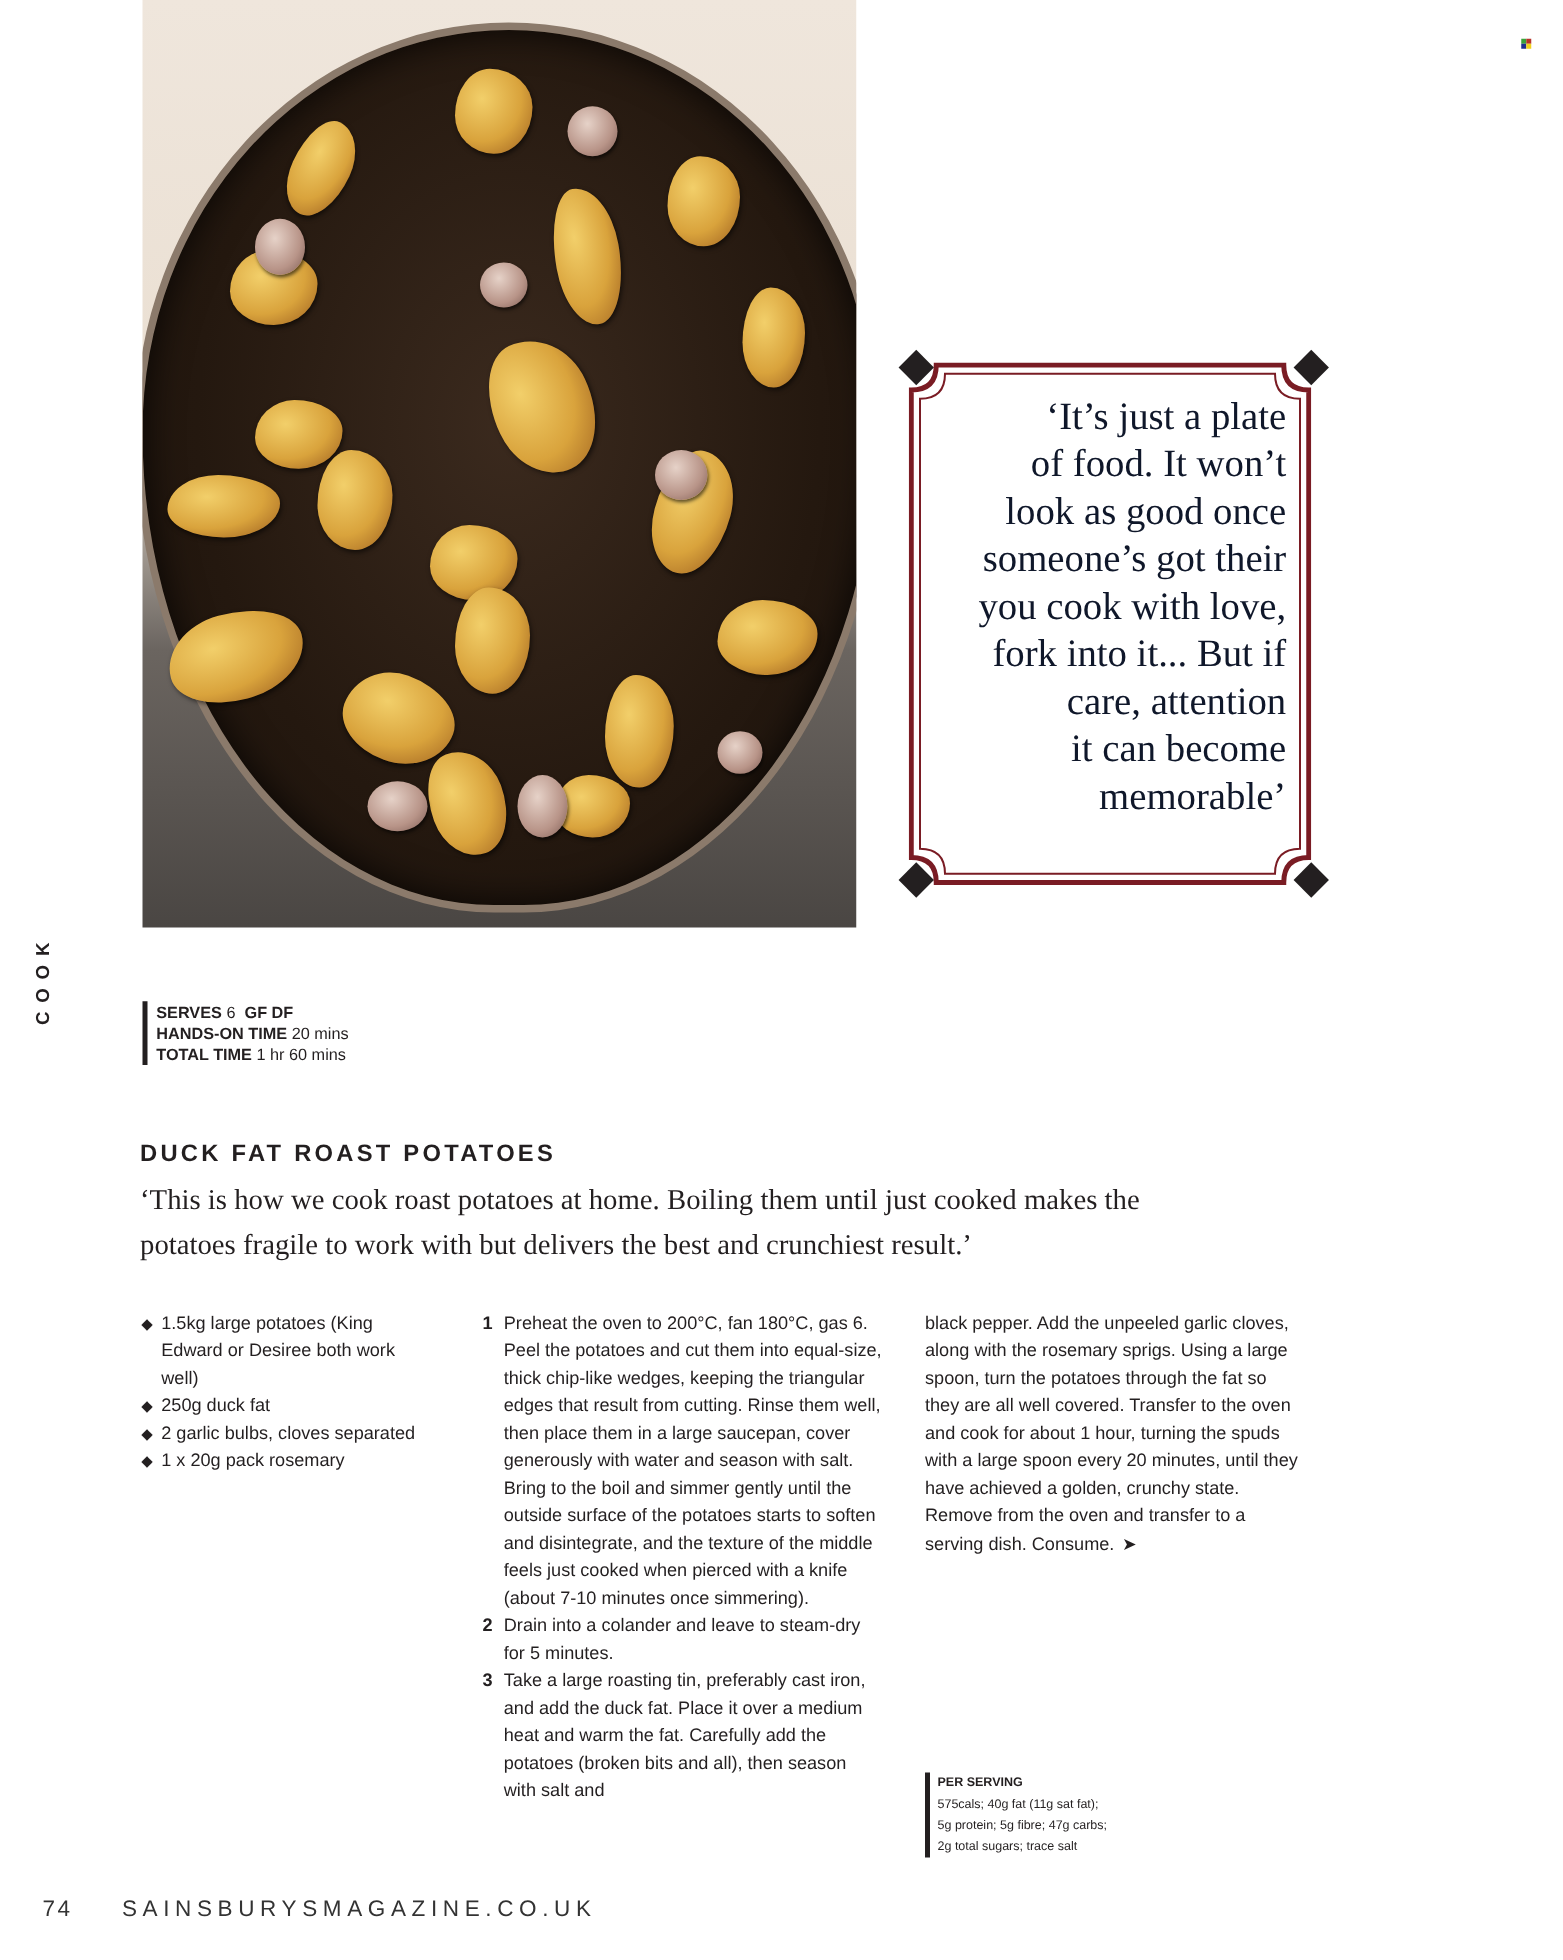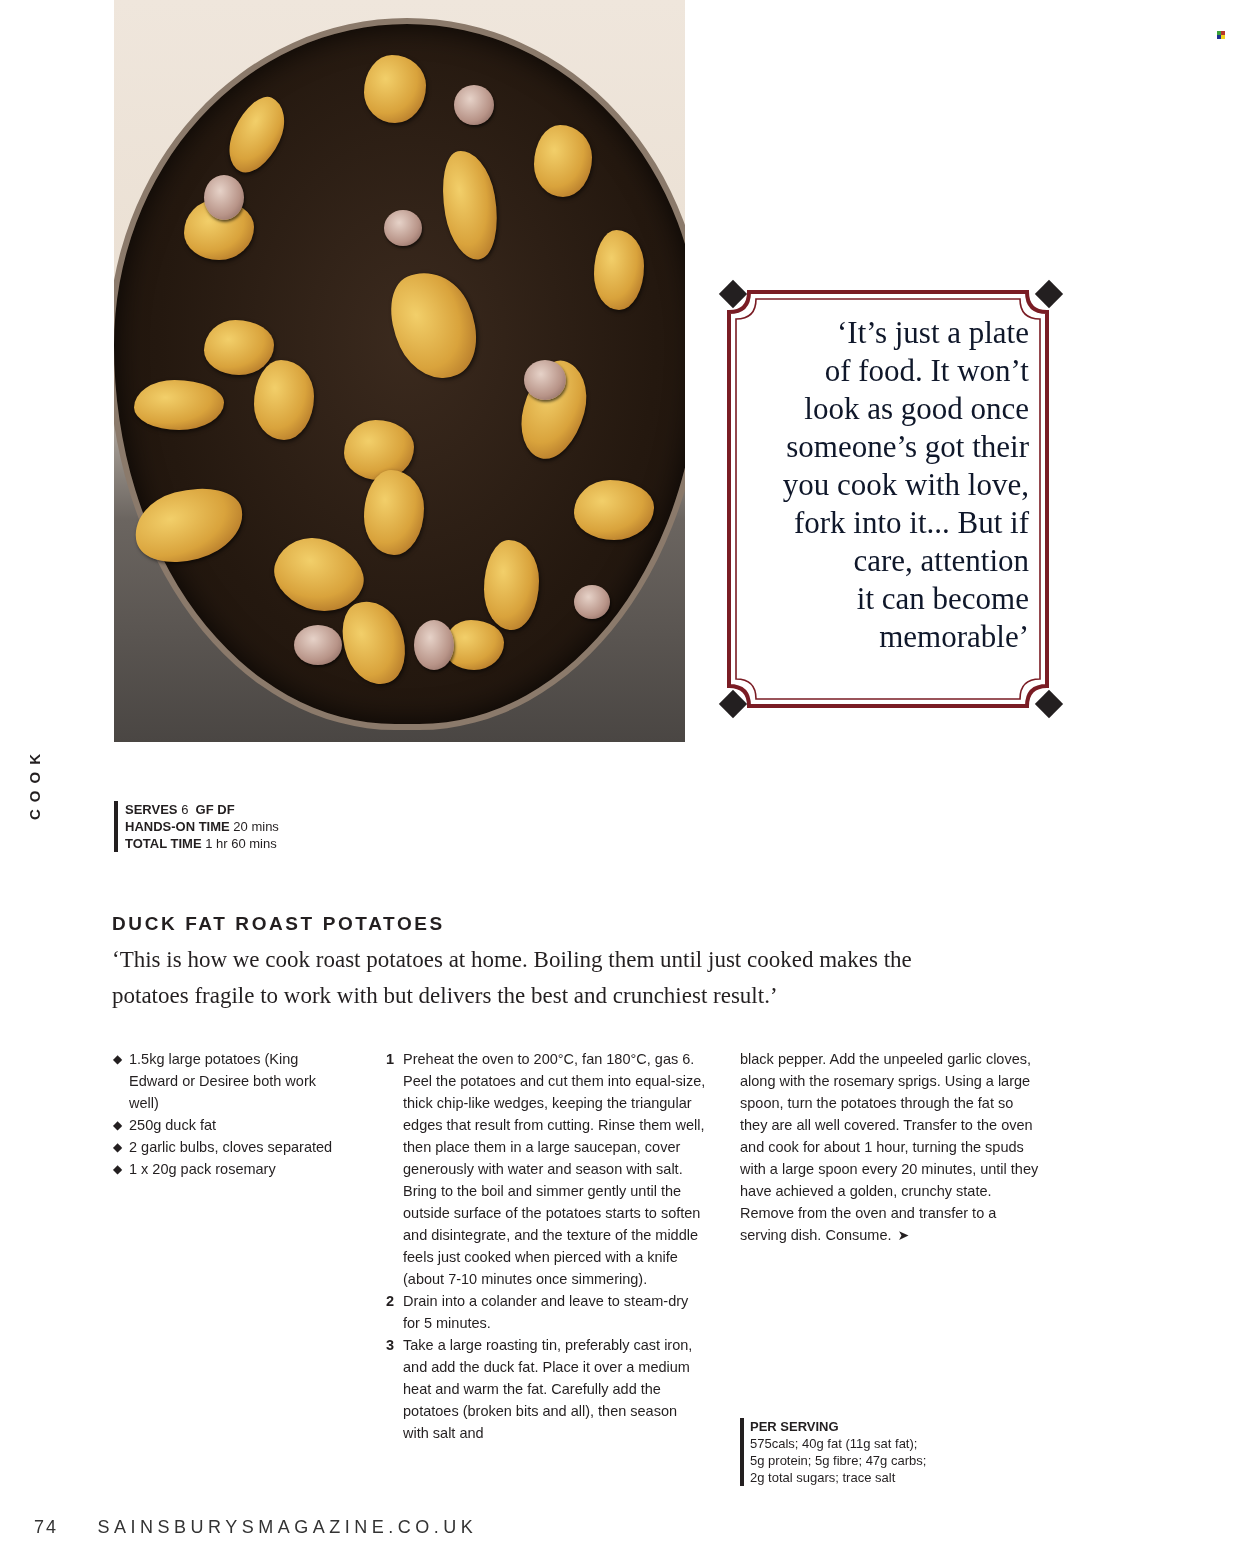--- a/index.html
+++ b/index.html
@@ -94,21 +94,21 @@
 
   .method-cont {
     position: absolute; left: 740px; top: 1048px; width: 300px;
     font-size: 14.5px; line-height: 22px;
   }
   .arrow { font-size: 14px; margin-left: 6px; }
 
   .nutrition {
     position: absolute; left: 740px; top: 1418px;
     border-left: 4px solid #231f20; padding-left: 6px;
-    font-size: 13px; line-height: 17px;
+    font-size: 10px; line-height: 17px;
   }
   .nutrition .head { font-weight: bold; }
 
   .footer {
     position: absolute; left: 34px; top: 1517px;
     font-size: 18px; letter-spacing: 4.5px; color: #333;
     font-weight: normal;
   }
   .footer .page-num { margin-right: 30px; letter-spacing: 2px; }
 

